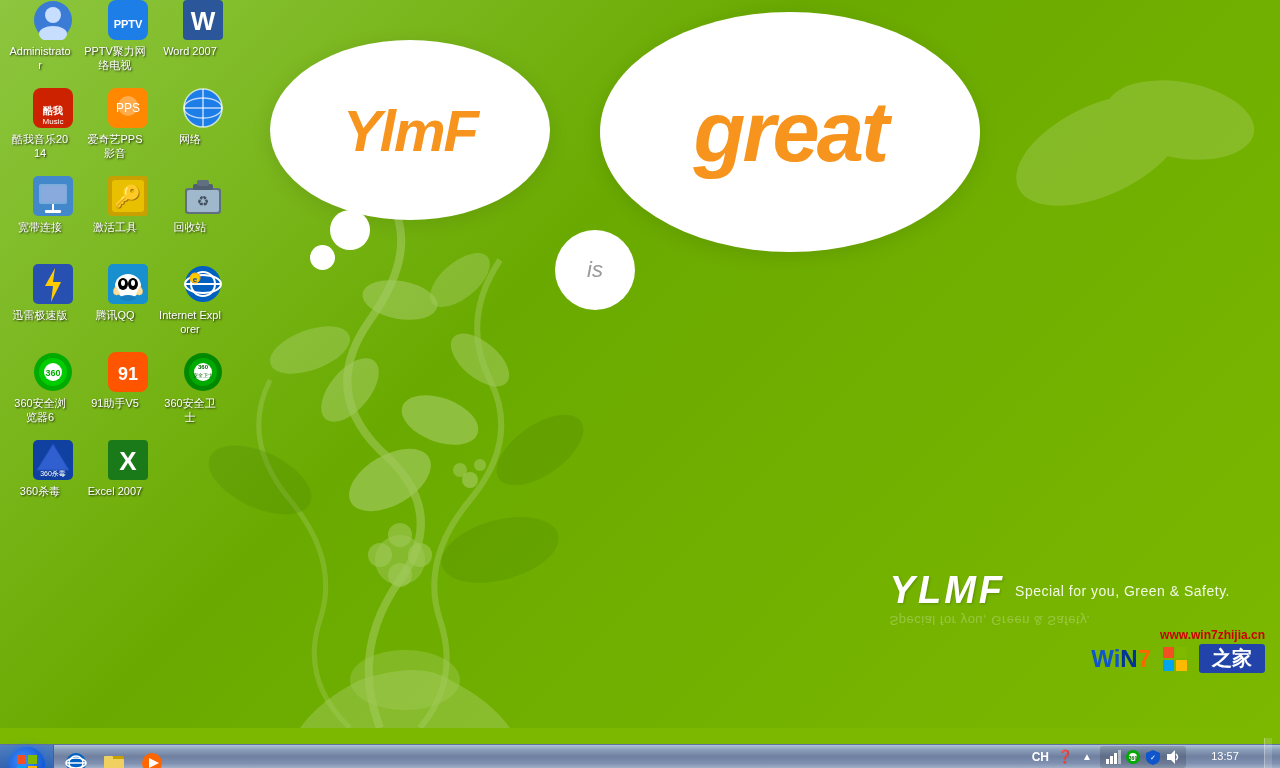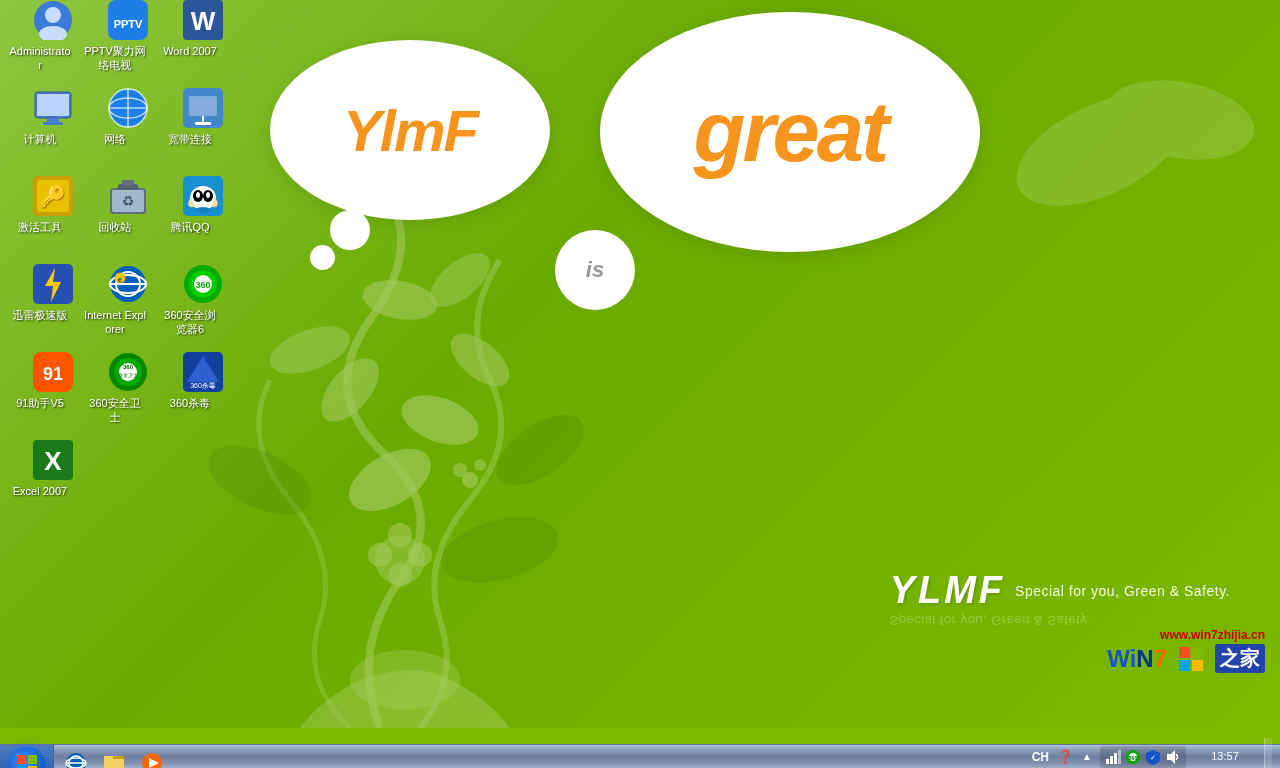--- a/index.html
+++ b/index.html
@@ -88,21 +88,21 @@
       width: 80px;
       height: 80px;
       background: white;
       border-radius: 50%;
       display: flex;
       align-items: center;
       justify-content: center;
       font-size: 22px;
       font-style: italic;
       color: #999;
-      font-weight: bold;
+      font-weight: normal;
     }
 
     .ylmf-text {
       font-size: 58px;
       font-weight: 900;
       font-style: italic;
       color: #f7941d;
       letter-spacing: -2px;
     }
 
@@ -353,21 +353,21 @@
       <span style="color:#003399; font-size:24px; font-weight:900;">
         <span style="color:#1155cc;">Wi</span><span style="color:#003399;">N</span><span style="color:#ff6600;">7</span>
       </span>
 
       <svg width="28" height="28" viewBox="0 0 28 28">
         <rect x="2" y="2" width="11" height="11" fill="#f25022"></rect>
         <rect x="15" y="2" width="11" height="11" fill="#7fba00"></rect>
         <rect x="2" y="15" width="11" height="11" fill="#00a4ef"></rect>
         <rect x="15" y="15" width="11" height="11" fill="#ffb900"></rect>
       </svg>
-      <span style="color:white; font-size:20px; font-weight:bold; background:#2244aa; padding:1px 5px; border-radius:3px;">之家</span>
+      <span style="color:white; font-size:20px; font-weight:bold; background:#2244aa; padding:1px 13px; border-radius:3px;">之家</span>
     </div>
   </div>
 
   <div class="desktop-icons">
     <div class="icon-grid">
 
       <div class="desktop-icon">
         <div class="icon-img">
           <svg width="40" height="40" viewBox="0 0 40 40">
             <circle cx="20" cy="20" r="19" fill="#3a7bd5"></circle>
@@ -391,33 +391,42 @@
       <div class="desktop-icon">
         <div class="icon-img">
           <svg width="40" height="40" viewBox="0 0 40 40">
             <rect width="40" height="40" rx="4" fill="#2b579a"></rect>
             <text x="20" y="30" text-anchor="middle" fill="white" font-size="26" font-weight="bold">W</text>
           </svg>
         </div>
         <span class="icon-label">Word 2007</span>
       </div>
 
-      <div class="desktop-icon">
-        <div class="icon-img">
-          <svg width="40" height="40" viewBox="0 0 40 40">
-            <rect x="2" y="4" width="36" height="26" rx="3" fill="#4a7cc7" stroke="#2a5ca0" stroke-width="1"></rect>
-            <rect x="4" y="6" width="32" height="22" fill="#b8d4ff"></rect>
-            <rect x="14" y="30" width="12" height="4" fill="#4a7cc7"></rect>
-            <rect x="10" y="34" width="20" height="3" rx="1" fill="#4a7cc7"></rect>
-          </svg>
-        </div>
-        <span class="icon-label">计算机</span>
-      </div>
-
-
+
+      <div class="desktop-icon">
+        <div class="icon-img">
+          <svg width="40" height="40" viewBox="0 0 40 40">
+            <rect width="40" height="40" rx="8" fill="#cc2200"></rect>
+            <text x="20" y="26" text-anchor="middle" fill="white" font-size="10" font-weight="bold">酷我</text>
+            <text x="20" y="36" text-anchor="middle" fill="white" font-size="8">Music</text>
+          </svg>
+        </div>
+        <span class="icon-label">酷我音乐2014</span>
+      </div>
+
+      <div class="desktop-icon">
+        <div class="icon-img">
+          <svg width="40" height="40" viewBox="0 0 40 40">
+            <rect width="40" height="40" rx="8" fill="#ff8800"></rect>
+            <circle cx="20" cy="18" r="10" fill="white" opacity="0.3"></circle>
+            <text x="20" y="24" text-anchor="middle" fill="white" font-size="12">PPS</text>
+          </svg>
+        </div>
+        <span class="icon-label">爱奇艺PPS影音</span>
+      </div>
 
       <div class="desktop-icon">
         <div class="icon-img">
           <svg width="40" height="40" viewBox="0 0 40 40">
             <circle cx="20" cy="20" r="19" fill="#1e7ee8"></circle>
             <ellipse cx="20" cy="20" rx="19" ry="10" fill="none" stroke="white" stroke-width="1.5" opacity="0.7"></ellipse>
             <circle cx="20" cy="20" r="19" fill="none" stroke="white" stroke-width="1.5" opacity="0.7"></circle>
             <line x1="1" y1="20" x2="39" y2="20" stroke="white" stroke-width="1.5" opacity="0.7"></line>
             <line x1="20" y1="1" x2="20" y2="39" stroke="white" stroke-width="1.5" opacity="0.7"></line>
           </svg>
@@ -453,20 +462,30 @@
         <div class="icon-img">
           <svg width="40" height="40" viewBox="0 0 40 40">
             <rect x="2" y="12" width="36" height="26" rx="3" fill="#607080"></rect>
             <rect x="4" y="14" width="32" height="22" rx="2" fill="#a0b8cc"></rect>
             <text x="20" y="30" text-anchor="middle" fill="#405060" font-size="14">♻</text>
             <rect x="10" y="8" width="20" height="6" rx="2" fill="#506070"></rect>
             <rect x="14" y="4" width="12" height="6" rx="2" fill="#607080"></rect>
           </svg>
         </div>
         <span class="icon-label">回收站</span>
+      </div>
+
+      <div class="desktop-icon">
+        <div class="icon-img">
+          <svg width="40" height="40" viewBox="0 0 40 40">
+            <rect width="40" height="40" rx="5" fill="#2850b0"></rect>
+            <polygon points="22,4 12,22 20,22 18,38 28,18 20,18" fill="#ffcc00"></polygon>
+          </svg>
+        </div>
+        <span class="icon-label">迅雷极速版</span>
       </div>
 
       <div class="desktop-icon">
         <div class="icon-img">
           <svg width="40" height="40" viewBox="0 0 40 40">
             <rect width="40" height="40" rx="5" fill="#1890d0"></rect>
             <ellipse cx="20" cy="22" rx="13" ry="12" fill="white"></ellipse>
             <ellipse cx="15" cy="20" rx="5" ry="6" fill="black"></ellipse>
             <ellipse cx="25" cy="20" rx="5" ry="6" fill="black"></ellipse>
             <ellipse cx="15" cy="19" rx="2" ry="3" fill="white"></ellipse>
@@ -475,30 +494,20 @@
             <path d="M8,22 Q4,26 6,30 Q8,32 12,30" fill="#ffe0a0" stroke="#f0c060" stroke-width="0.5"></path>
             <path d="M32,22 Q36,26 34,30 Q32,32 28,30" fill="#ffe0a0" stroke="#f0c060" stroke-width="0.5"></path>
           </svg>
         </div>
         <span class="icon-label">腾讯QQ</span>
       </div>
 
       <div class="desktop-icon">
         <div class="icon-img">
           <svg width="40" height="40" viewBox="0 0 40 40">
-            <rect width="40" height="40" rx="5" fill="#2850b0"></rect>
-            <polygon points="22,4 12,22 20,22 18,38 28,18 20,18" fill="#ffcc00"></polygon>
-          </svg>
-        </div>
-        <span class="icon-label">迅雷极速版</span>
-      </div>
-
-      <div class="desktop-icon">
-        <div class="icon-img">
-          <svg width="40" height="40" viewBox="0 0 40 40">
             <circle cx="20" cy="20" r="18" fill="#0060c0"></circle>
             <circle cx="20" cy="20" r="12" fill="none" stroke="white" stroke-width="2"></circle>
             <ellipse cx="20" cy="20" rx="18" ry="9" fill="none" stroke="white" stroke-width="2"></ellipse>
             <line x1="2" y1="20" x2="38" y2="20" stroke="white" stroke-width="2"></line>
             <circle cx="12" cy="14" r="5" fill="#ffcc00" stroke="#ffaa00" stroke-width="1"></circle>
             <text x="12" y="18" text-anchor="middle" fill="#0040a0" font-size="8" font-weight="bold">e</text>
           </svg>
         </div>
         <span class="icon-label">Internet Explorer</span>
       </div>

